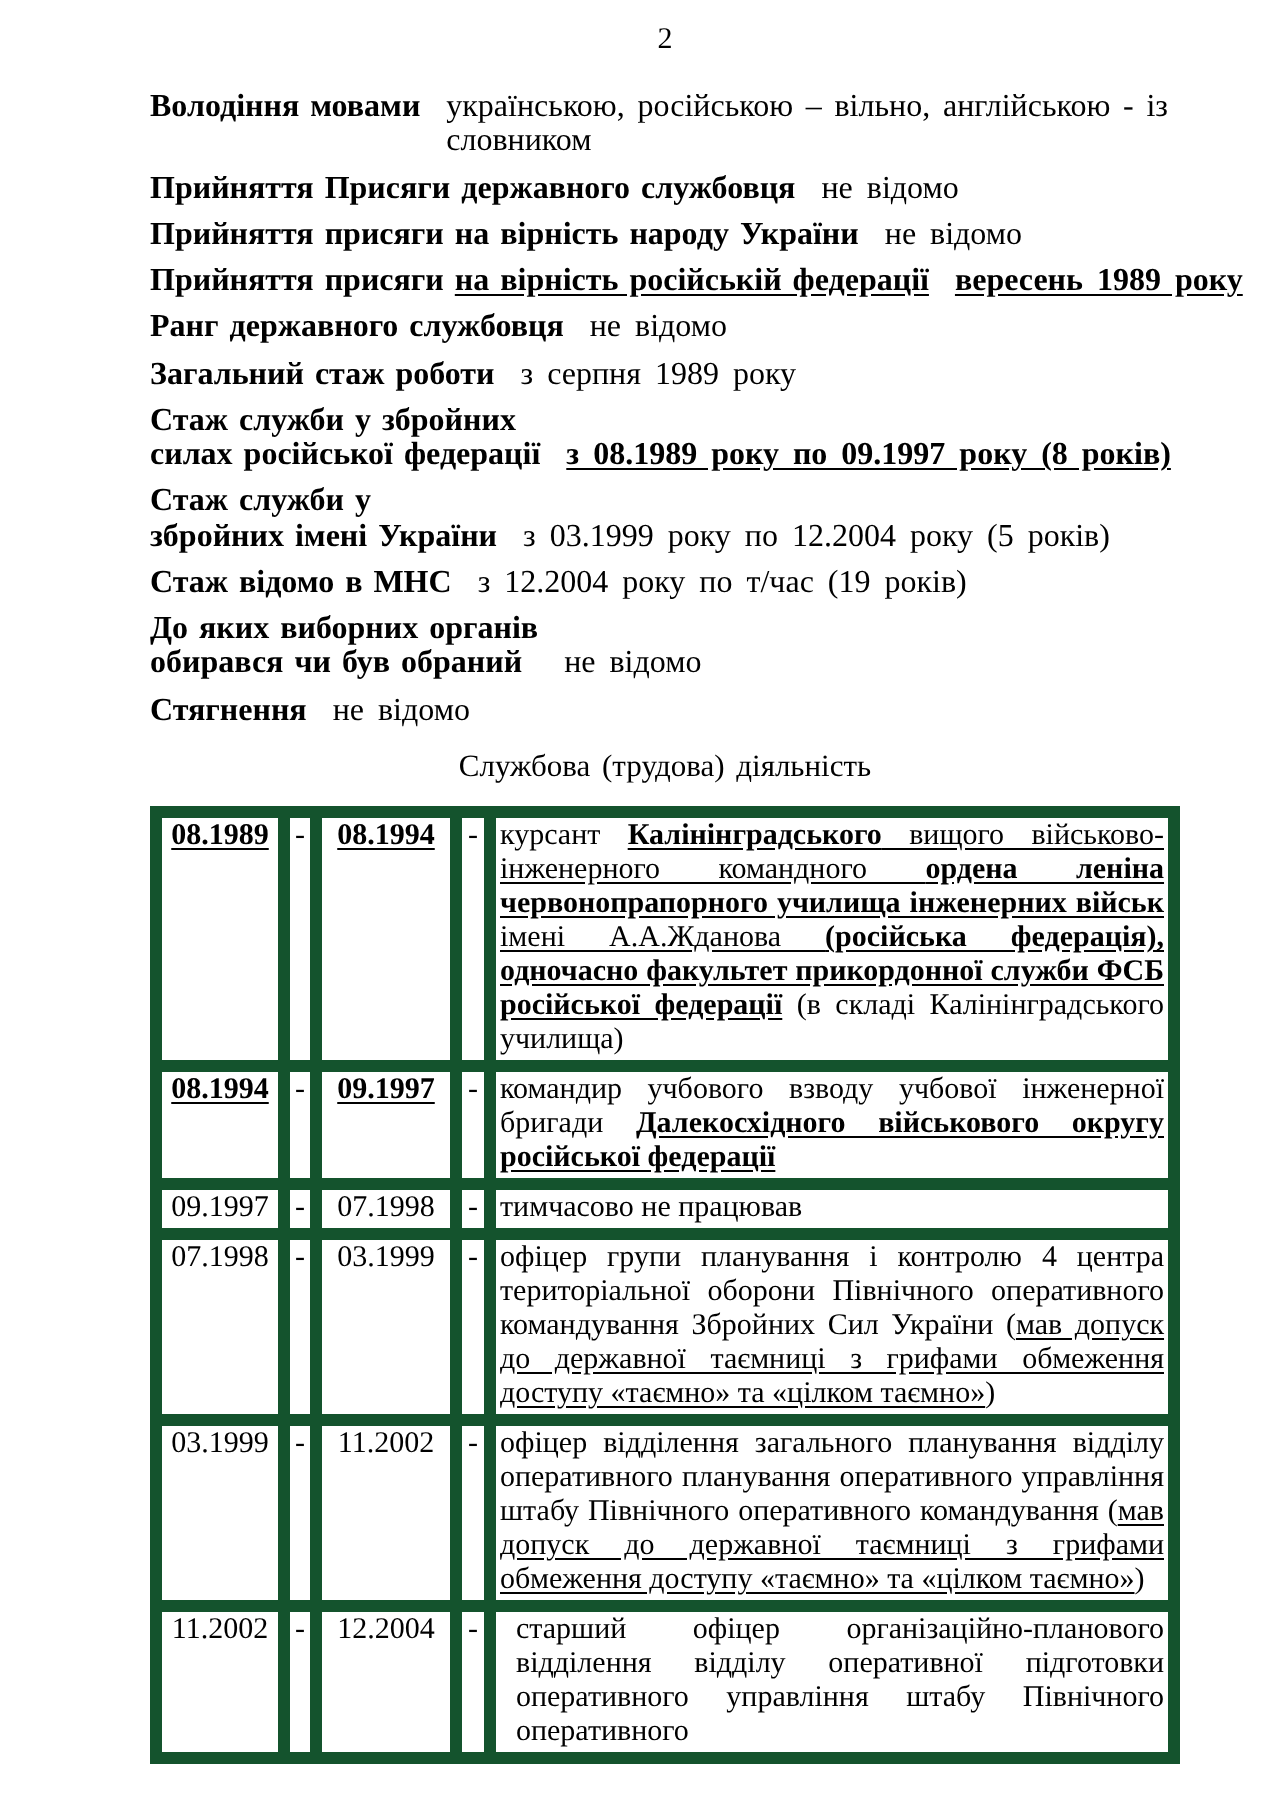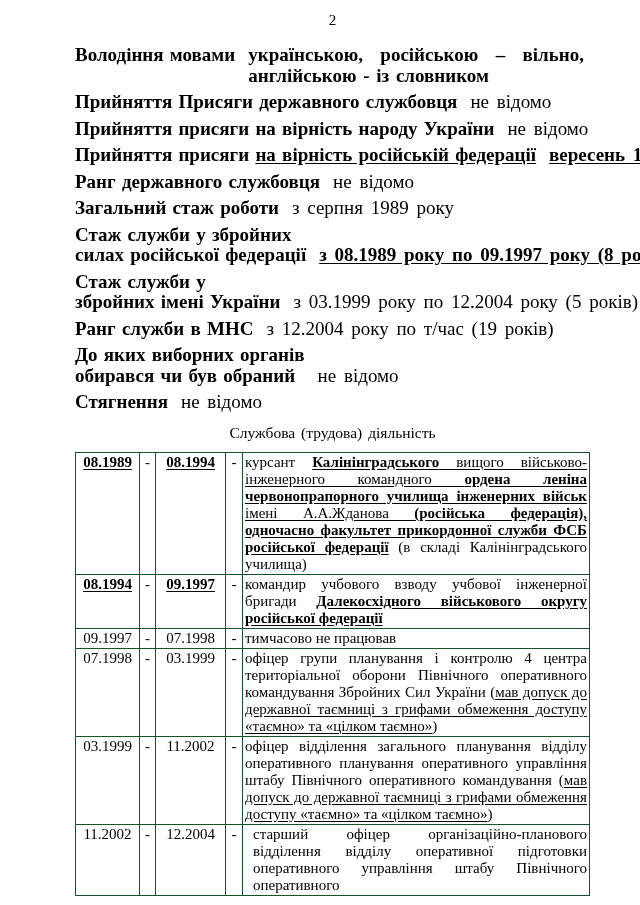--- a/index.html
+++ b/index.html
@@ -10,38 +10,38 @@
     font-family: "Liberation Serif", "DejaVu Serif", serif;
     overflow: hidden;
   }
   .page-number {
     text-align: center; font-size: 15px; margin-bottom: 16px;
   }
   .fields { margin-right: 6px; }
   .field {
     display: flex; align-items: flex-start;
     margin-bottom: 6px;
-    font-size: 19px; line-height: 1.08;
+    font-size: 16px; line-height: 1.08;
     word-spacing: 1.5px;
   }
   .field.end { align-items: flex-end; }
   .flabel { font-weight: bold; white-space: nowrap; }
   .fvalue { margin-left: 13px; white-space: nowrap; word-spacing: 3px; }
-  .fvalue.just { white-space: normal; text-align: justify; flex: 1; word-spacing: 2px; font-weight: bold; }
+  .fvalue.just { white-space: normal; text-align: justify; flex: 1; word-spacing: 2px; }
   .b { font-weight: bold; }
   .u { text-decoration: underline; text-underline-offset: 2px; text-align: center; }
   .tbl-title {
     text-align: center; font-weight: normal; font-size: 15.5px;
     margin: 11px 0 10px 0; word-spacing: 2px;
   }
   table.svc {
     width: 100%; border-collapse: collapse; table-layout: fixed;
     font-size: 15px; line-height: 17px;
   }
-  table.svc td { border: 1px solid #14532d; vertical-align: top; padding: 1px 2px; }
+  table.svc td { border: 6px solid #14532d; vertical-align: top; padding: 1px 2px; }
   col.w1 { width: 64px; }
   col.w2 { width: 16px; }
   col.w3 { width: 70px; }
   col.w4 { width: 17px; }
   td.date { text-align: center; white-space: nowrap; padding-top: 2px; }
   td.c2 { border-left: 3px double #000; }
   td.dash { text-align: center; }
   td.desc { text-align: justify; padding: 2px 5px 2px 6px; }
   td.desc.jl { text-align-last: justify; padding-left: 10px; }
 </style>
@@ -96,21 +96,21 @@
       </div>
       <div class="field end">
         <div class="flabel">
           <div><span class="b">Стаж служби у</span></div>
           <div><span class="b">збройних імені України</span></div>
         </div>
         <div class="fvalue"><span>з 03.1999 року по 12.2004 року (5 років)</span></div>
       </div>
       <div class="field end">
         <div class="flabel">
-          <div><span class="b">Ранг служби в МНС</span></div>
+          <div><span class="b">Стаж відомо в МНС</span></div>
         </div>
         <div class="fvalue"><span>з 12.2004 року по т/час (19 років)</span></div>
       </div>
       <div class="field end">
         <div class="flabel">
           <div><span class="b">До яких виборних органів</span></div>
           <div><span class="b">обирався чи був обраний</span></div>
         </div>
         <div class="fvalue"><span>не відомо</span></div>
       </div>

